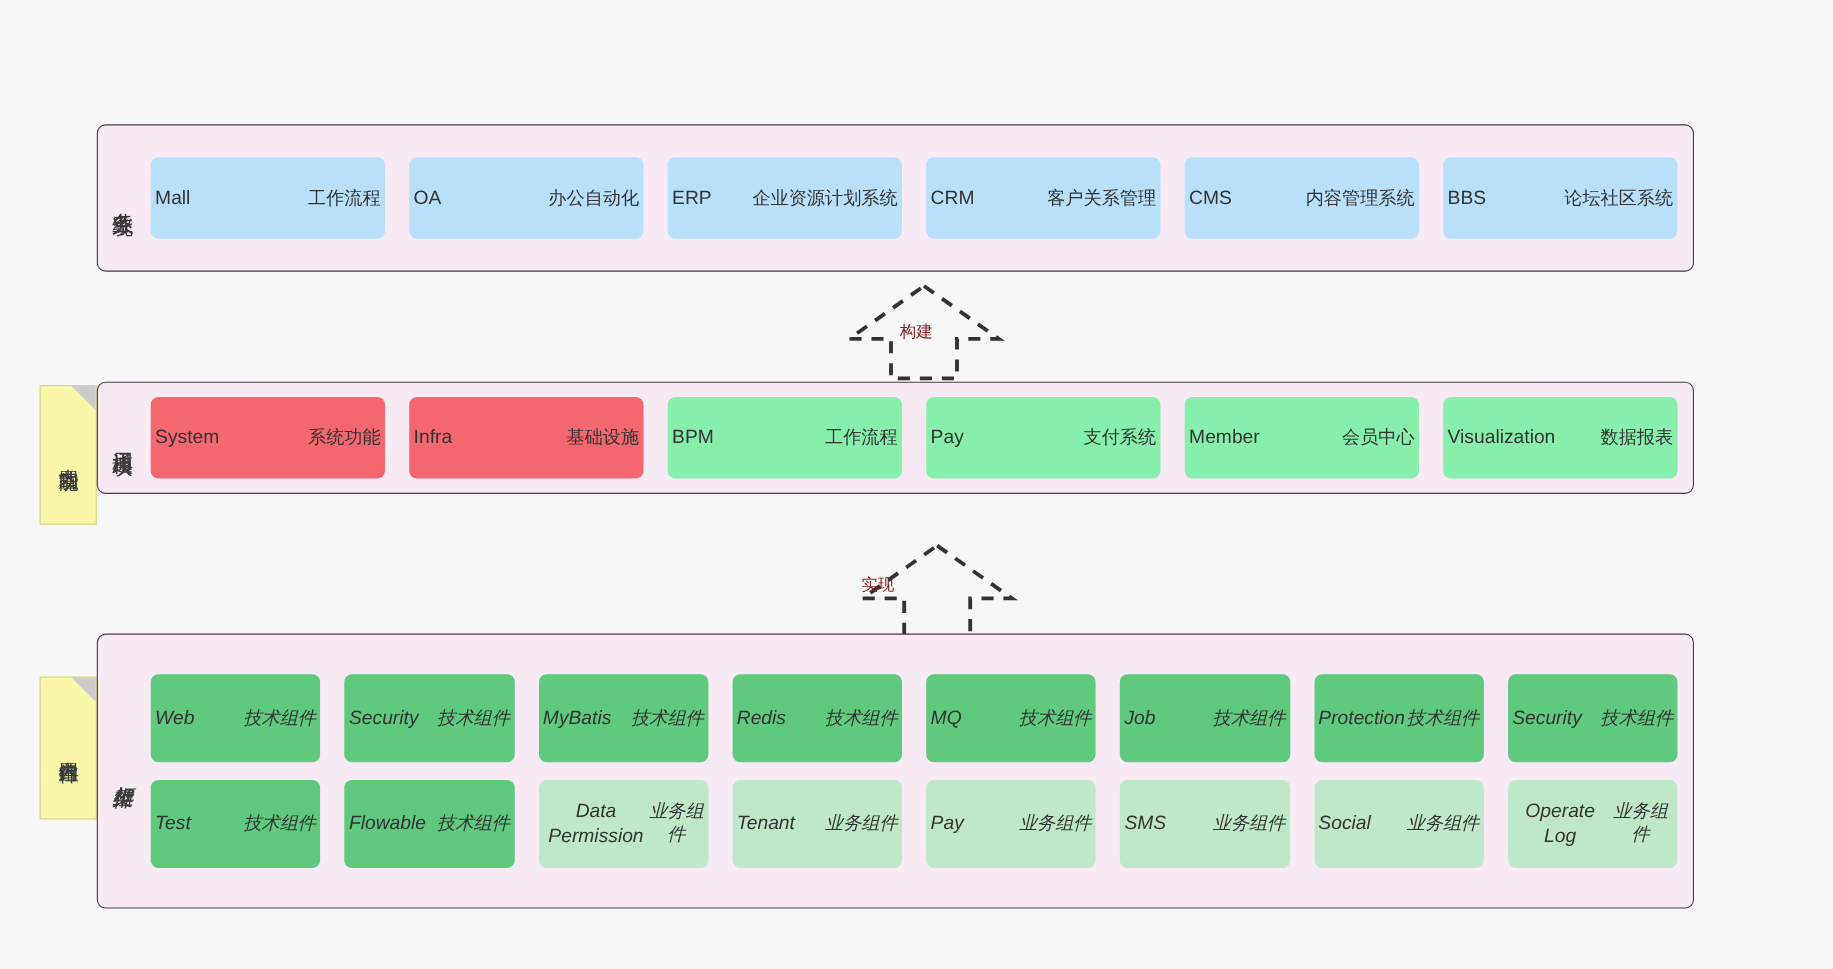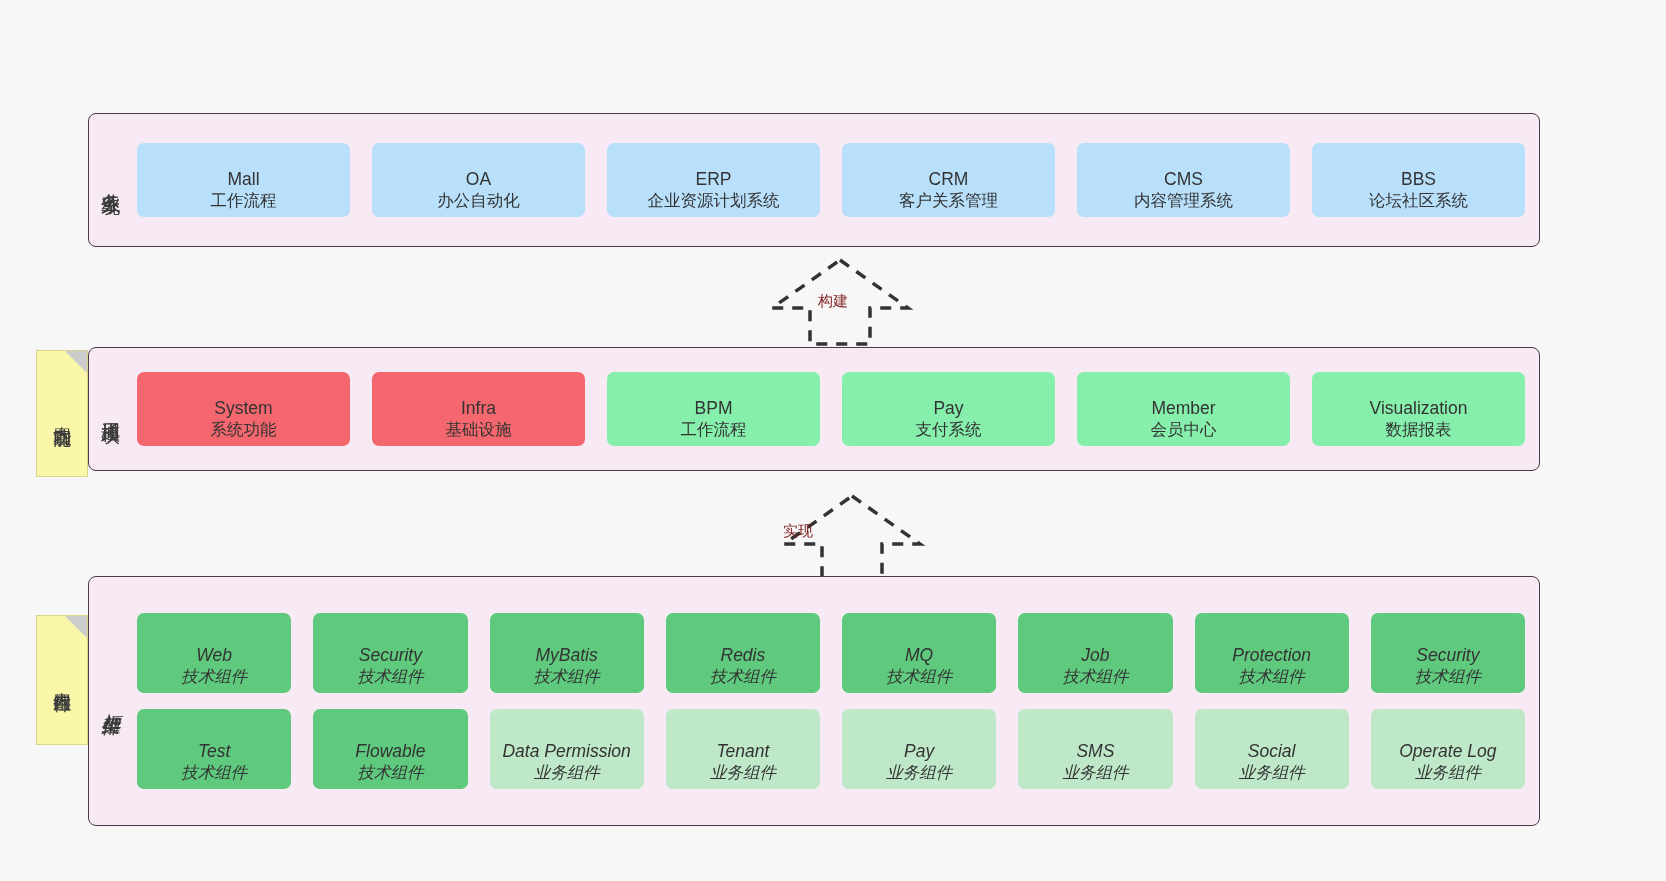--- a/index.html
+++ b/index.html
@@ -58,44 +58,43 @@
   .row {
     display: flex;
     flex-direction: row;
     gap: 22px;
   }
   .card {
     flex: 1 1 0;
     box-sizing: border-box;
     border-radius: 7px;
     display: flex;
-    flex-direction: column;
     align-items: center;
-    justify-content: flex-end;
+    justify-content: space-between;
     text-align: center;
     line-height: 1.25;
     font-size: 17px;
     color: #333333;
     padding: 6px 4px;
   }
   .card .t-en { font-size: 17.5px; }
   .card .t-cn { font-size: 16.5px; }
 
   
   .c-blue      { background: #b8e0fb; }
   .c-red       { background: #f4676e; }
   .c-pink      { background: #86efac; }
   .c-green     { background: #5fc97e; }
   .c-lgreen    { background: #bfe8c9; }
 
   
   #layer-business { left: 88px;  top: 113px; width: 1452px; height: 134px; }
   #layer-business .card { height: 74px; }
 
-  #layer-common   { left: 88px;  top: 347px; width: 1452px; height: 124px; }
+  #layer-common   { left: 88px;  top: 347px; width: 1452px; height: 102px; }
   #layer-common .card { height: 74px; }
 
   #layer-framework{ left: 88px;  top: 576px; width: 1452px; height: 250px; font-style: italic; }
   #layer-framework .card { height: 80px; }
 
   
   .note {
     position: absolute;
     box-sizing: border-box;
     background: #fbf7a8;

